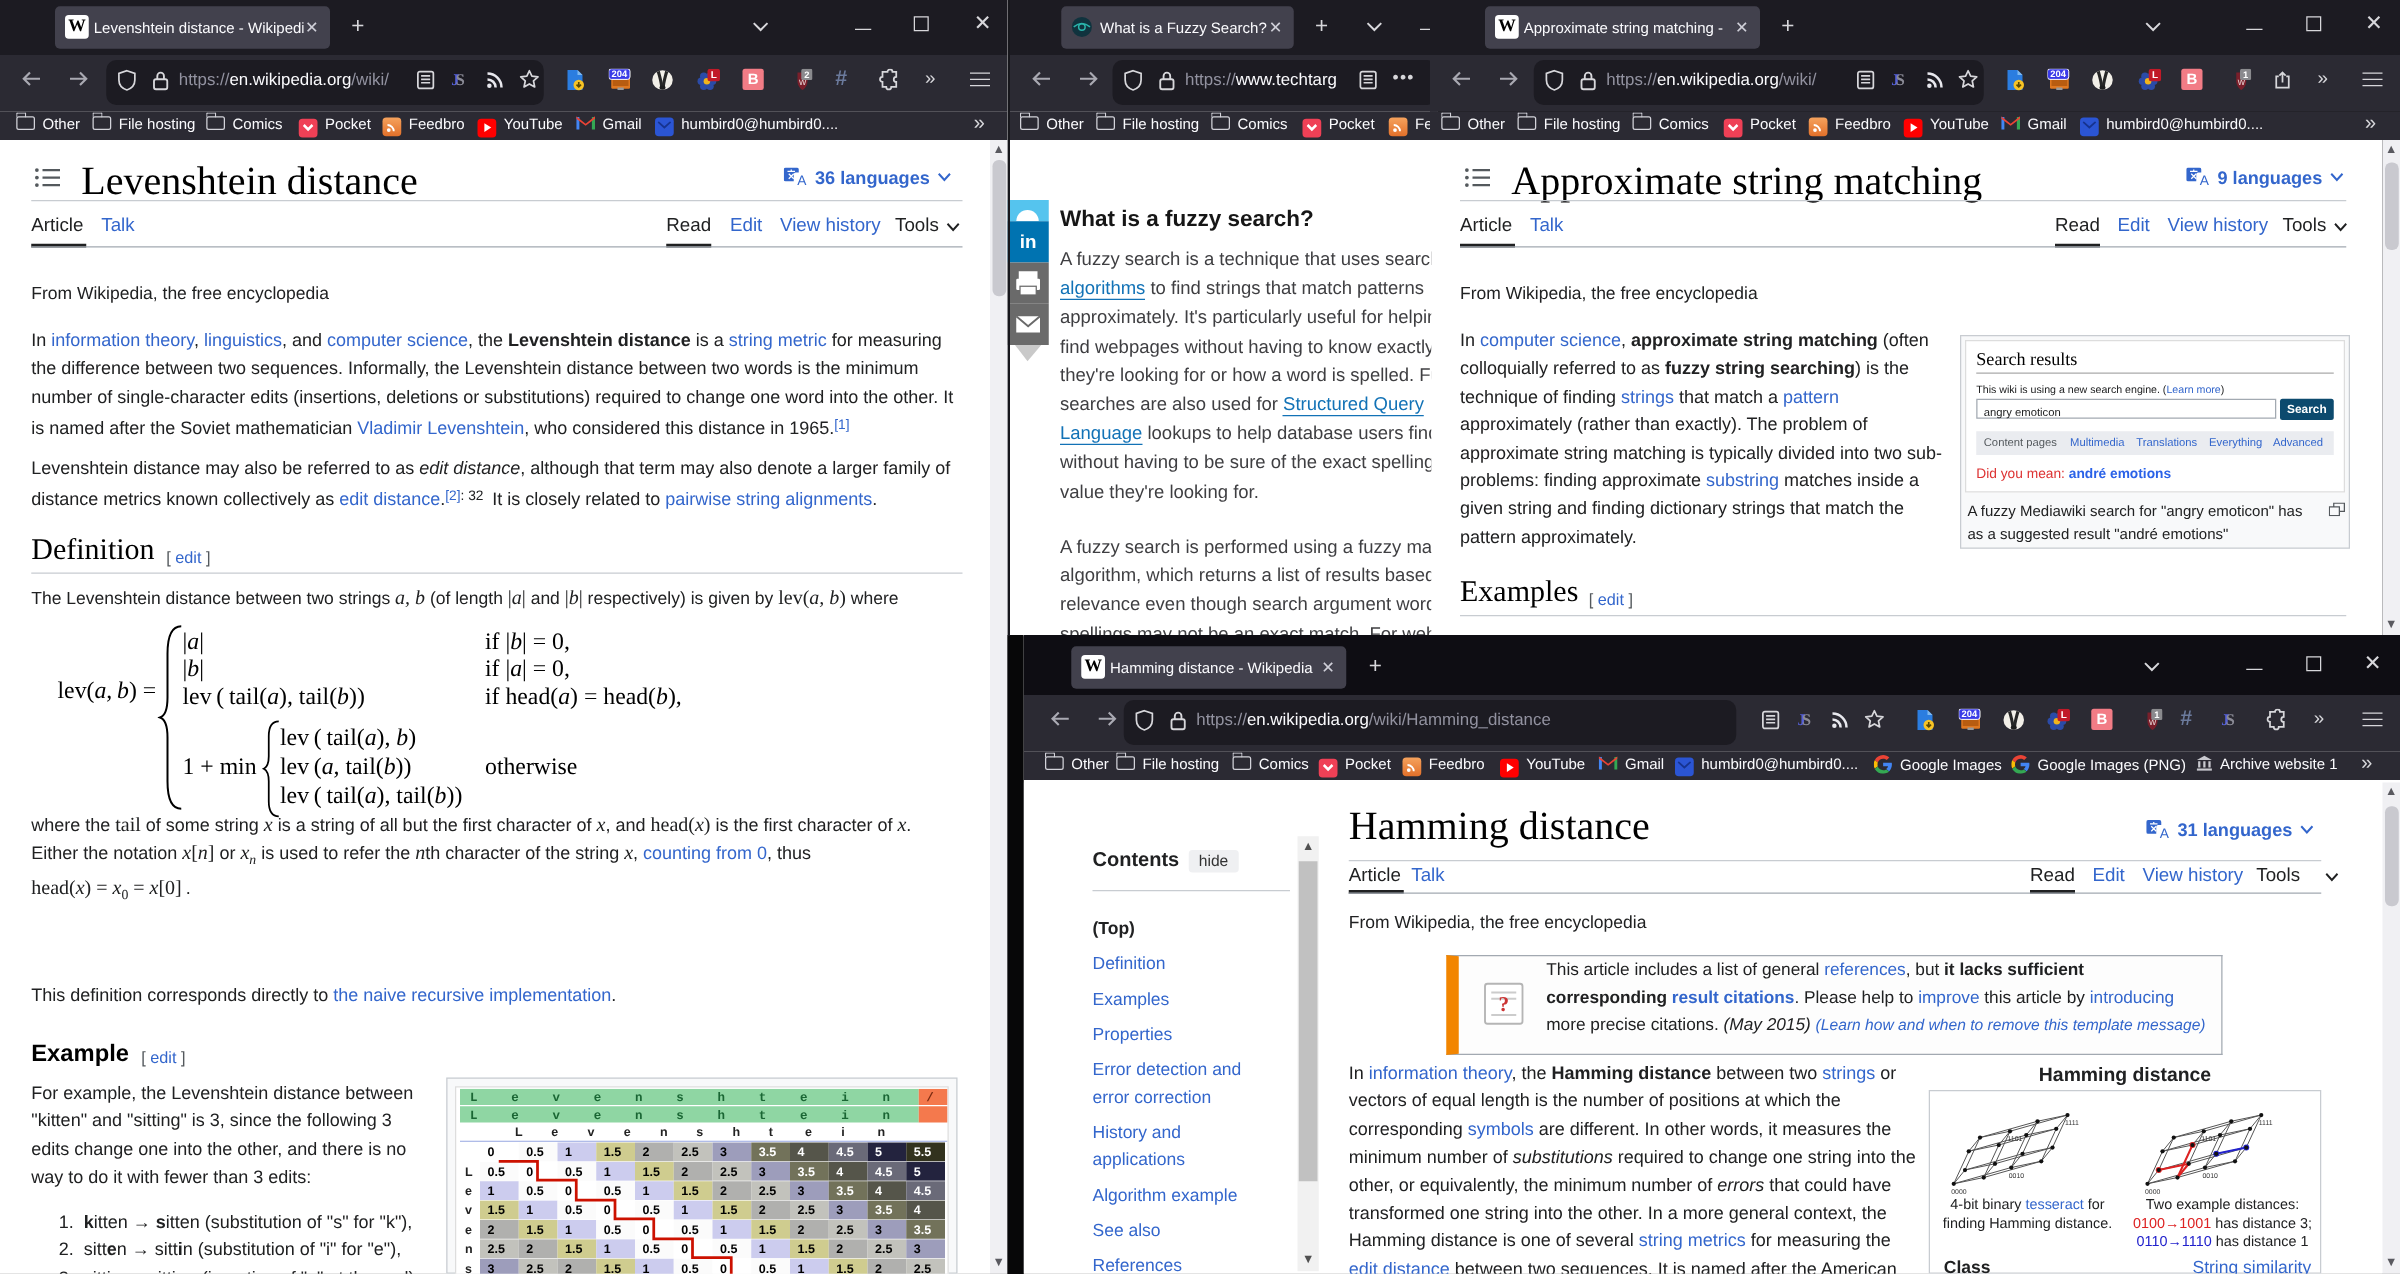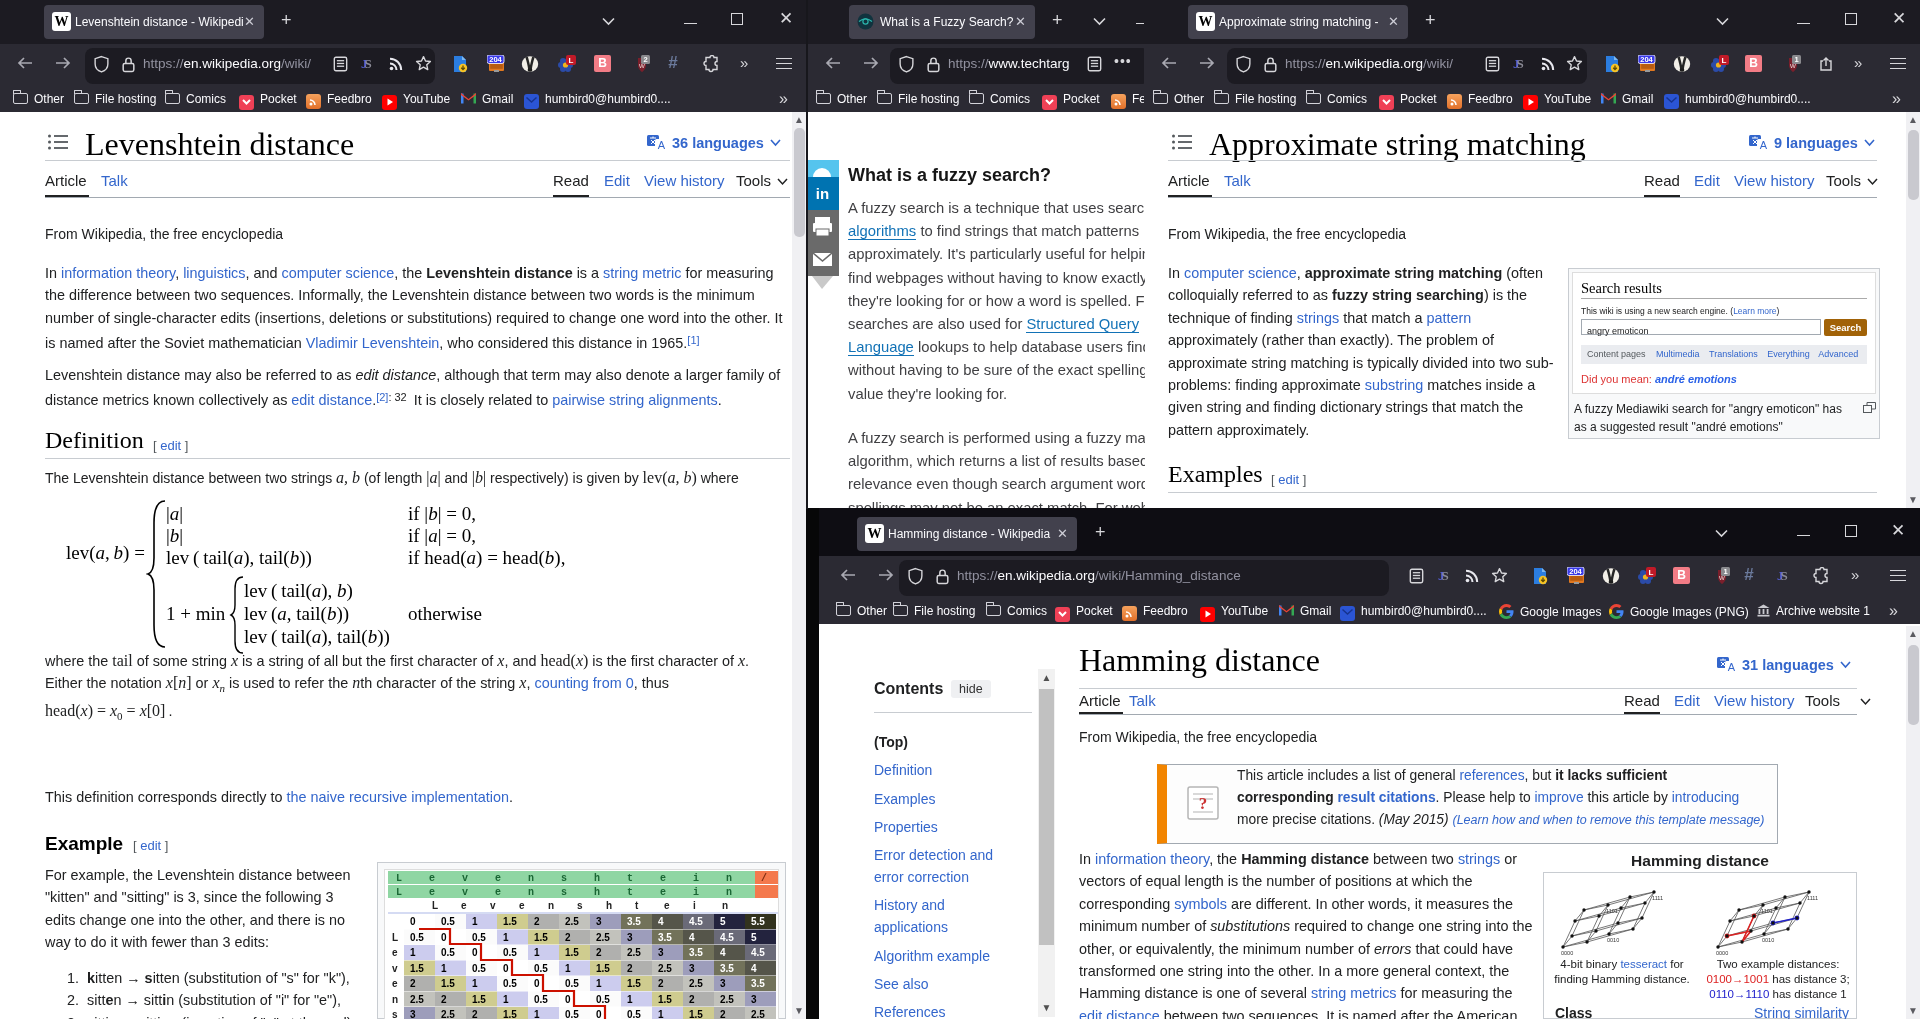--- a/index.html
+++ b/index.html
@@ -135,21 +135,21 @@
             <path d="M0 1.5 h2.5 v10 h-2.5 z" fill="#4285f4"></path>
             <path d="M12.5 1.5 h2.5 v10 h-2.5 z" fill="#34a853"></path>
             <path d="M0 1 L7.5 7 L15 1 L15 3 L7.5 8.5 L0 3 Z" fill="#ea4335"></path>
           </svg></span>Gmail</div>
       <div class="abs" style="left:524px;top:0;white-space:nowrap;"><span class="bki" style="background:#2b55d4;"><svg width="11" height="9" viewBox="0 0 11 9" style="margin-top:3px">
             <path d="M0.5 0.5 h10 v8 h-10 z" fill="#2b55d4"></path>
             <path d="M0.5 0.5 L5.5 5 L10.5 0.5" stroke="#16338f" fill="none" stroke-width="1.4"></path>
           </svg></span>humbird0@humbird0....</div>
       <div class="abs" style="left:779px;top:-2px;color:#d7d7db;font-size:16px;">»</div>
     </div>
-    <div class="content" style="left:0;top:112px;width:792px;height:907px;margin-left:20px;">
+    <div class="content" style="left:0;top:112px;width:792px;height:907px;">
       <svg class="abs" style="left:28px;top:22px" width="20" height="16" viewBox="0 0 20 16">
         <g stroke="#54595d" stroke-width="1.8">
           <line x1="6" y1="2" x2="20" y2="2"></line>
           <line x1="6" y1="8" x2="20" y2="8"></line>
           <line x1="6" y1="14" x2="20" y2="14"></line>
         </g>
         <g fill="#54595d">
           <circle cx="1.5" cy="2" r="1.5"></circle>
           <circle cx="1.5" cy="8" r="1.5"></circle>
           <circle cx="1.5" cy="14" r="1.5"></circle>
@@ -703,23 +703,23 @@
 approximate string matching is typically divided into two sub-<br>
 problems: finding approximate <span class="lk">substring</span> matches inside a<br>
 given string and finding dictionary strings that match the<br>
 pattern approximately.</div>
       <div class="abs" style="left:419px;top:156px;width:312px;height:171px;border:1px solid #c8ccd1;background:#f8f9fa;padding:3px;">
         <div style="position:relative;width:100%;height:122px;background:#fff;border:1px solid #ddd;">
           <div class="abs serif" style="left:8px;top:7px;font-size:14.5px;color:#000;">Search results</div>
           <div class="abs" style="left:8px;top:25px;right:8px;border-top:1px solid #aaa;"></div>
           <div class="abs" style="left:8px;top:33px;font-size:8.5px;color:#202122;white-space:nowrap;">This wiki is using a new search engine. (<span class="lk">Learn more</span>)</div>
           <div class="abs" style="left:8px;top:46px;width:240px;height:16px;border:1px solid #a2a9b1;background:#fff;"><span style="font-size:9px;margin-left:5px;line-height:15px;">angry emoticon</span></div>
-          <div class="abs" style="left:251px;top:46px;width:43px;height:17px;background:#a16207;border-radius:2px;color:#fff;font-size:9.5px;font-weight:bold;text-align:center;line-height:17px;">Search</div>
+          <div class="abs" style="left:251px;top:46px;width:43px;height:17px;background:#0c4a6e;border-radius:2px;color:#fff;font-size:9.5px;font-weight:bold;text-align:center;line-height:17px;">Search</div>
           <div class="abs" style="left:8px;top:72px;right:8px;height:19px;background:#eaecf0;font-size:9px;line-height:19px;white-space:nowrap;overflow:hidden;"><span style="margin-left:6px;color:#54595d;">Content pages</span> <span class="lk" style="margin-left:8px;">Multimedia</span> <span class="lk" style="margin-left:7px;">Translations</span> <span class="lk" style="margin-left:7px;">Everything</span> <span class="lk" style="margin-left:6px;">Advanced</span></div>
-          <div class="abs" style="left:8px;top:100px;font-size:11px;color:#d33;white-space:nowrap;">Did you mean: <span style="color:#2a62e8;font-weight:bold;font-style:italic;">andré emotions</span></div>
+          <div class="abs" style="left:8px;top:100px;font-size:11px;color:#d33;white-space:nowrap;">Did you mean: <span style="color:#2a62e8;font-weight:bold;">andré emotions</span></div>
         </div>
         <div style="position:relative;font-size:12px;line-height:18px;color:#202122;padding:6px 2px 0 2px;">A fuzzy Mediawiki search for "angry emoticon" has<br>as a suggested result "andré emotions"<svg class="abs" style="right:0px;top:8px" width="13" height="11" viewBox="0 0 13 11">
             <rect x="0.5" y="3.5" width="8" height="7" fill="none" stroke="#54595d"></rect>
             <path d="M4 3.5 V0.5 H12.5 V7 H8.5" fill="none" stroke="#54595d"></path>
           </svg></div>
       </div>
       <div class="abs serif" style="left:19px;top:349px;font-size:24px;color:#000;">Examples</div>
       <div class="abs" style="left:122px;top:360px;font-size:13px;color:#54595d;">[&nbsp;<span class="lk">edit</span>&nbsp;]</div>
       <div class="abs" style="left:19px;top:380px;width:709px;border-top:1px solid #c8ccd1;"></div>
     </div>

